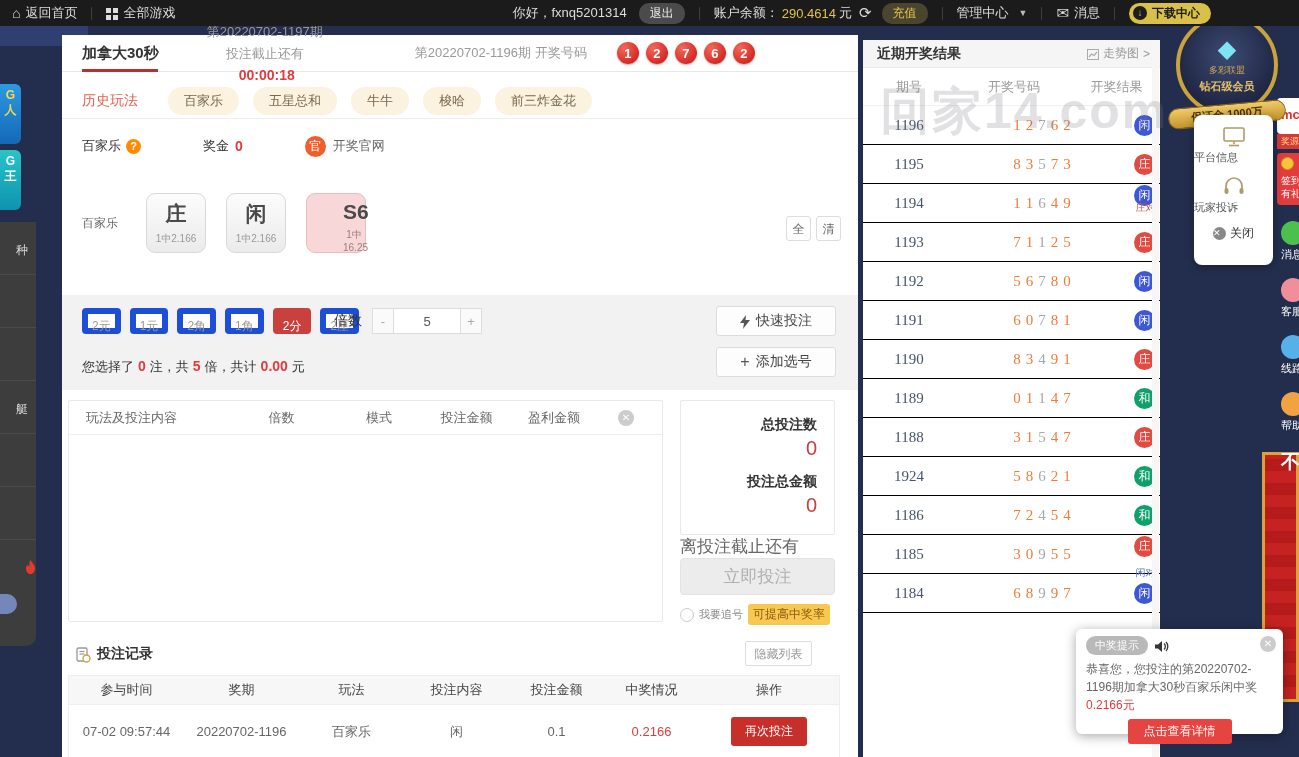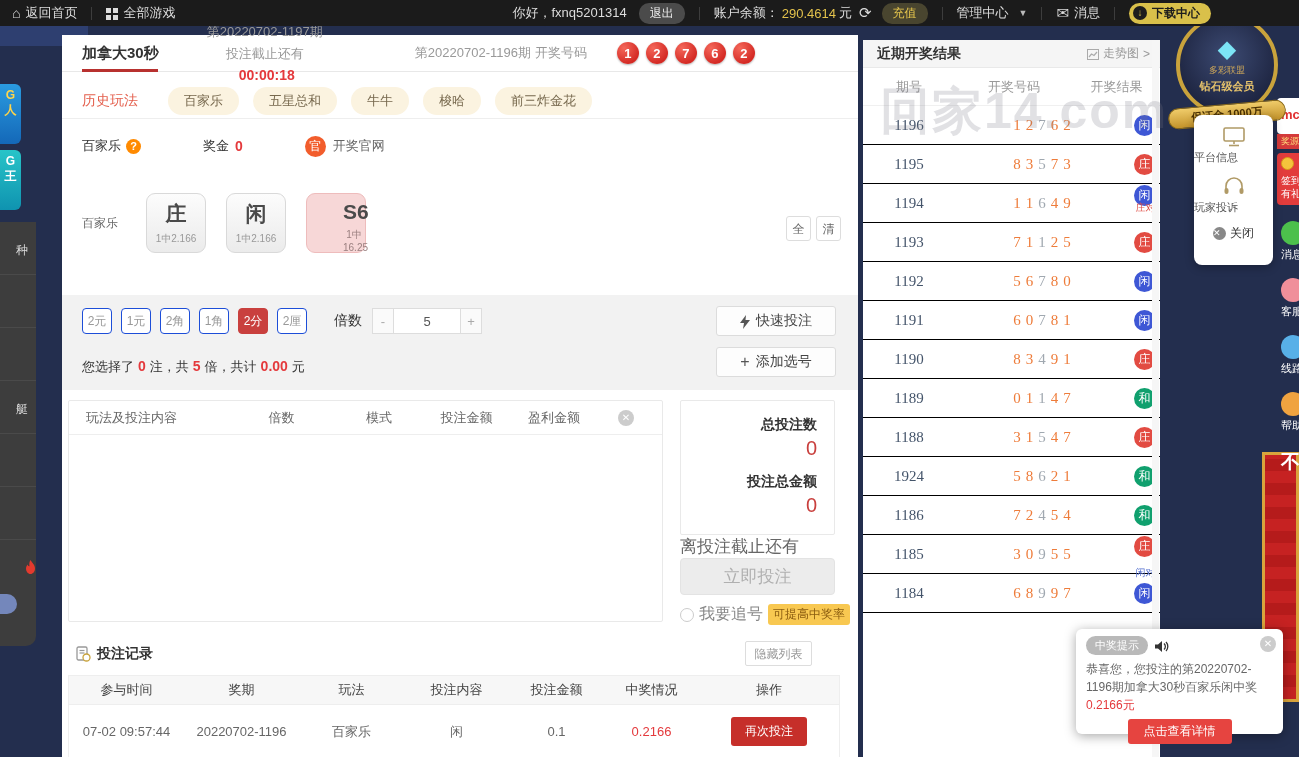--- a/index.html
+++ b/index.html
@@ -52,21 +52,21 @@
 .cards { position:absolute; left:84px; top:158px; display:flex; gap:20px; }
 .card { width:60px; height:60px; border-radius:9px; border:1px solid #d9d9d9; background:linear-gradient(180deg,#fcfcfc,#ebebeb); text-align:center; cursor:pointer; }
 .card.pink { background:#f7d7d7; border-color:#eebcbc;padding-left:36px; }
 .card-name { font-size:21px; font-weight:bold; color:#4a4a4a; margin-top:6px; }
 .card-odds { font-size:10px; color:#999; margin-top:4px; }
 .card.pink .card-odds { color:#9b8080; }
 .sel-btn { position:absolute; top:181px; width:25px; height:25px; background:#fff; border:1px solid #ddd; border-radius:3px; color:#666; font-size:12px; text-align:center; line-height:24px; cursor:pointer; }
 .sel-all { left:724px; } .sel-clear { left:754px; }
 .gray-band { position:absolute; left:0; top:260px; right:0; height:95px; background:#f2f2f2; }
 .chips { position:absolute; left:20px; top:13px; display:flex; gap:9px; }
-.chip { min-width:30px; height:26px; background:#fff; border:1px solid #1d4ed8; border-radius:4px; color:#999; font-size:12px; text-align:center; line-height:25px; padding:0 4px; cursor:pointer; }
+.chip { min-width:30px; height:26px; background:#fff; border:6px solid #1d4ed8; border-radius:4px; color:#999; font-size:12px; text-align:center; line-height:25px; padding:0 4px; cursor:pointer; }
 .chip.sel { background:#c9403e; border-color:#c9403e; color:#fff; }
 .mult-label { position:absolute; left:272px; top:17px; color:#333; font-size:14px; }
 .stepper { position:absolute; left:310px; top:13px; display:flex; }
 .step-btn { width:22px; height:26px; background:#fafafa; border:1px solid #ddd; color:#aaa; text-align:center; line-height:25px; cursor:pointer; }
 .step-val { width:66px; height:26px; background:#fff; border-top:1px solid #ddd; border-bottom:1px solid #ddd; color:#555; text-align:center; line-height:25px; }
 .band-btn { position:absolute; left:654px; width:120px; height:30px; background:#fdfdfd; border:1px solid #dcdcdc; border-radius:3px; display:flex; align-items:center; justify-content:center; gap:6px; color:#444; font-size:14px; cursor:pointer; }
 .quick-btn { top:11px; } .add-btn { top:52px; }
 .summary-line { position:absolute; left:20px; top:63px; color:#333; font-size:13px; }
 .summary-line b { color:#e4393c; margin:0 4px; font-size:14px; }
 .bet-table { position:absolute; left:6px; top:365px; width:595px; height:222px; border:1px solid #e9e9e9; border-radius:2px; background:#fff; }
@@ -77,23 +77,23 @@
 .bt-x { margin-left:auto; margin-right:28px; width:16px; height:16px; border-radius:50%; background:#ccc; color:#fff; font-size:10px; text-align:center; line-height:16px; cursor:pointer; }
 .sum-box { position:absolute; left:618px; top:365px; width:155px; height:135px; border:1px solid #e9e9e9; border-radius:2px; padding:15px 17px; text-align:right; }
 .sb-label { color:#333; font-size:14px; font-weight:bold; }
 .sb-val { color:#c9403e; font-size:20px; margin-top:3px; }
 .sb-label.mt { margin-top:13px; }
 .deadline { position:absolute; left:618px; top:500px; width:155px; color:#666; font-size:17px; }
 .deadline b { color:#e4393c; margin-left:6px; font-weight:normal; }
 .bet-now { position:absolute; left:618px; top:523px; width:155px; height:37px; background:#ececec; border:1px solid #e3e3e3; border-radius:4px; color:#b0b0b0; font-size:17px; text-align:center; line-height:36px; cursor:pointer; }
 .chase-row { position:absolute; left:618px; top:569px; display:flex; align-items:center; gap:5px; }
 .radio { width:14px; height:14px; border-radius:50%; border:1px solid #ccc; background:#fff; cursor:pointer; }
-.chase-label { color:#888; font-size:16px; }
+.chase-label { color:#888; font-size:11px; }
 .chase-badge { background:#f8c851; color:#8a5c10; font-size:12px; padding:2px 5px; border-radius:3px; }
-.records-head { position:absolute; left:14px; top:610px; display:flex; align-items:center; gap:6px; }
+.records-head { position:absolute; left:14px; top:610px; display:flex; align-items:flex-end; gap:6px; }
 .rec-title { font-size:14px; font-weight:bold; color:#333; }
 .hide-btn { position:absolute; left:683px; top:606px; width:67px; height:25px; background:#fff; border:1px solid #ddd; border-radius:2px; color:#999; font-size:12px; text-align:center; line-height:24px; cursor:pointer; }
 .rec-table { position:absolute; left:6px; top:640px; width:772px; bottom:0; border:1px solid #eee; border-bottom:none; }
 .rt-head { display:flex; align-items:center; height:29px; background:#f7f7f7; border-bottom:1px solid #eee; color:#444; font-size:13px; }
 .rt-row { display:flex; align-items:center; height:53px; color:#666; font-size:13px; background:#fff; }
 .rt-c { text-align:center; }
 .rt-c0{width:115px;} .rt-c1{width:115px;} .rt-c2{width:105px;} .rt-c3{width:105px;} .rt-c4{width:95px;} .rt-c5{width:95px;} .rt-c6{flex:1;}
 .win-val { color:#e4393c; }
 .again-btn { background:#c62f2a; color:#fff; font-size:12px; padding:6px 14px; border-radius:3px; border:none; cursor:pointer; }
 

